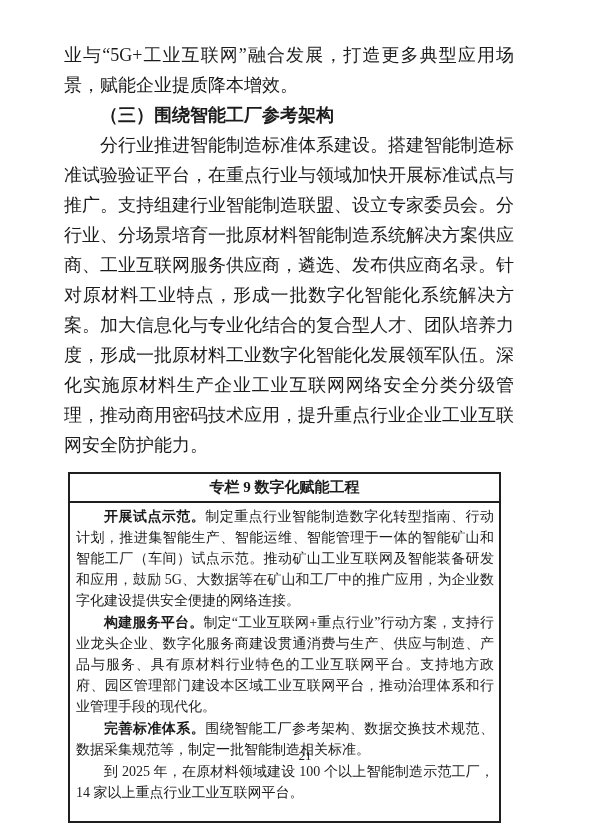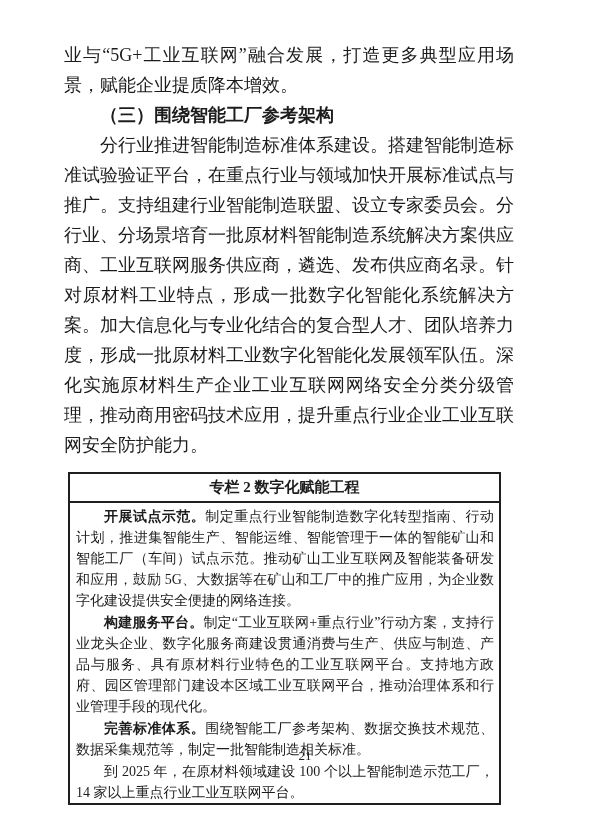--- a/index.html
+++ b/index.html
@@ -36,21 +36,21 @@
   }
   .panel-title {
     font-size: 15px;
     line-height: 18px;
     font-weight: bold;
     text-align: center;
     padding: 4px 2px 5px;
     border-bottom: 2px solid #1f1f1f;
   }
   .panel-body {
-    padding: 3px 5px 0 6px;
+    padding: 3px 5px 18px 6px;
   }
   .panel-body p {
     margin: 0;
     font-size: 14px;
     line-height: 21px;
     text-align: justify;
     text-indent: 2em;
   }
   .panel-body p + p { margin-top: 1px; }
   .panel-body .lead { font-weight: bold; }
@@ -71,21 +71,21 @@
 <div class="page">
   <div class="content">
 
     <p class="para no-indent">业与“5G+工业互联网”融合发展，打造更多典型应用场景，赋能企业提质降本增效。</p>
 
     <p class="para heading">（三）围绕智能工厂参考架构</p>
 
     <p class="para">分行业推进智能制造标准体系建设。搭建智能制造标准试验验证平台，在重点行业与领域加快开展标准试点与推广。支持组建行业智能制造联盟、设立专家委员会。分行业、分场景培育一批原材料智能制造系统解决方案供应商、工业互联网服务供应商，遴选、发布供应商名录。针对原材料工业特点，形成一批数字化智能化系统解决方案。加大信息化与专业化结合的复合型人才、团队培养力度，形成一批原材料工业数字化智能化发展领军队伍。深化实施原材料生产企业工业互联网网络安全分类分级管理，推动商用密码技术应用，提升重点行业企业工业互联网安全防护能力。</p>
 
     <div class="panel">
-      <div class="panel-title">专栏 2 数字化赋能工程</div>
+      <div class="panel-title">专栏 9 数字化赋能工程</div>
       <div class="panel-body">
 
         <p><span class="lead">开展试点示范。</span><span>制定重点行业智能制造数字化转型指南、行动计划，推进集智能生产、智能运维、智能管理于一体的智能矿山和智能工厂（车间）试点示范。推动矿山工业互联网及智能装备研发和应用，鼓励 5G、大数据等在矿山和工厂中的推广应用，为企业数字化建设提供安全便捷的网络连接。</span></p>
 
         <p><span class="lead">构建服务平台。</span><span>制定“工业互联网+重点行业”行动方案，支持行业龙头企业、数字化服务商建设贯通消费与生产、供应与制造、产品与服务、具有原材料行业特色的工业互联网平台。支持地方政府、园区管理部门建设本区域工业互联网平台，推动治理体系和行业管理手段的现代化。</span></p>
 
         <p><span class="lead">完善标准体系。</span><span>围绕智能工厂参考架构、数据交换技术规范、数据采集规范等，制定一批智能制造相关标准。</span></p>
 
         <p><span class="lead"></span><span>到 2025 年，在原材料领域建设 100 个以上智能制造示范工厂，14 家以上重点行业工业互联网平台。</span></p>
 

